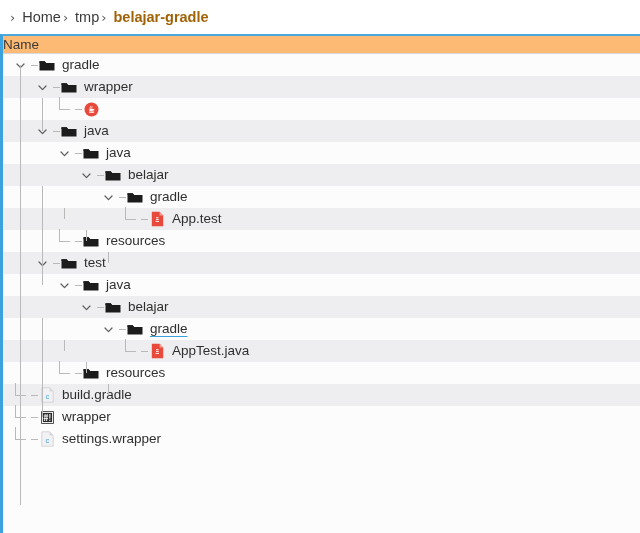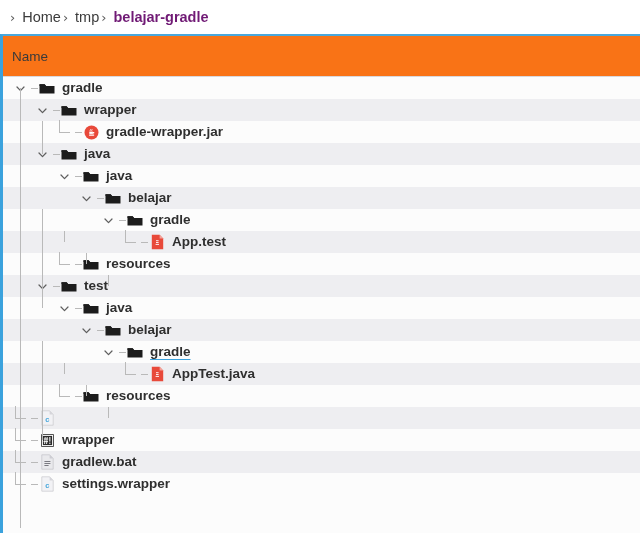--- a/index.html
+++ b/index.html
@@ -25,58 +25,56 @@
     font-size: 13px;
     margin: 0 7px 0 2px;
     line-height: 1;
     font-family: "DejaVu Sans", sans-serif;
   }
   .crumb {
     color: #3b3b3b;
     font-size: 14.5px;
     white-space: nowrap;
   }
-  .crumb.current { font-weight: bold; color: #701a75; }
+  .crumb.current { font-weight: bold; color: #a16207; }
 
   
   .panel {
     position: absolute;
     left: 0; top: 34px;
     width: 640px;
     height: 499px;
     box-sizing: border-box;
     border-top: 2px solid #4aa8dc;
     border-left: 3px solid #3ba2dd;
     background: #fcfcfc;
     overflow: hidden;
   }
   .col-header {
-    height: 41px;
-    background: #f97316;
+    height: 18px;
+    background: #fdba74;
     border-bottom: 1px solid #d8d8dc;
     display: flex;
     align-items: center;
-    padding-left: 9px;
     box-sizing: border-box;
   }
   .col-header-label {
     font-size: 13.5px;
     color: #3a3a3a;
   }
 
   .tree { position: relative; }
 
   .row {
     position: relative;
     height: 22px;
     display: flex;
     align-items: center;
     box-sizing: border-box;
     white-space: nowrap;
-    font-weight: bold;
   }
   .row.odd  { background: #fcfcfc; }
   .row.even { background: #eeeef1; }
 
   .indent { display: inline-block; height: 22px; flex: 0 0 auto; }
 
   
   .guide {
     position: absolute;
     width: 1px;
@@ -199,21 +197,20 @@
           <span class="icon">
             <svg width="15" height="15" viewBox="0 0 15 15">
               <circle cx="7.5" cy="7.5" r="7" fill="#e8493a"></circle>
               <path d="M5.6 9.4 h4.0 a0.7 0.7 0 0 1 0 1.4 h-4.0 a0.7 0.7 0 0 1 0-1.4 Z" fill="#ffffff"></path>
               <path d="M5.3 6.6 h3.6 v2.3 h-3.6 Z" fill="#ffffff"></path>
               <path d="M8.9 6.9 h0.9 a0.9 0.9 0 0 1 0 1.7 h-0.9 Z" fill="#ffffff"></path>
               <path d="M6.4 4.0 c0.9 0.7 -0.9 1.2 0 2.0" stroke="#ffffff" stroke-width="0.8" fill="none"></path>
               <path d="M7.9 4.2 c0.8 0.6 -0.8 1.0 0 1.8" stroke="#ffffff" stroke-width="0.8" fill="none"></path>
             </svg>
           </span>
-          <span class="label">gradle-wrapper.jar</span>
         </div>
         <div class="row even">
           <span class="indent" style="width: 28px;"></span>
           <span class="toggle">
             <svg width="11" height="11" viewBox="0 0 11 11">
               <path d="M2 4 L5.5 7.6 L9 4" stroke="#5f5f5f" stroke-width="1.25" fill="none" stroke-linecap="round" stroke-linejoin="round"></path>
             </svg>
           </span>
           <span class="stub"></span>
           <span class="icon">
@@ -394,51 +391,37 @@
           <span class="indent" style="width: 6px;"></span>
           <span class="elbow"></span>
           <span class="stub" style="width: 7px;"></span>
           <span class="icon">
             <svg width="13" height="16" viewBox="0 0 13 16">
               <path d="M0.8 0.8 L8.6 0.8 L12.2 4.4 L12.2 15.2 L0.8 15.2 Z" fill="#f2f2f5" stroke="#c8c8cd" stroke-width="0.7"></path>
               <path d="M8.6 0.8 L12.2 4.4 L8.6 4.4 Z" fill="#d5d5da"></path>
               <text x="6.3" y="11.6" font-family="Liberation Sans, sans-serif" font-size="7.5" fill="#4aa8dc" text-anchor="middle">c</text>
             </svg>
           </span>
+          <span class="label">build.gradle</span>
         </div>
         <div class="row odd">
           <span class="indent" style="width: 6px;"></span>
           <span class="elbow"></span>
           <span class="stub" style="width: 7px;"></span>
           <span class="icon">
             <svg width="15" height="15" viewBox="0 0 15 15">
               <rect x="1.2" y="1.2" width="12.6" height="12.6" fill="#2b2b2b"></rect>
               <rect x="2.0" y="2.0" width="11.0" height="11.0" fill="#ffffff"></rect>
               <rect x="2.9" y="2.9" width="9.2" height="9.2" fill="#2b2b2b"></rect>
               <path d="M5.2 4.0 L4.6 11.0 M7.2 4.0 L6.6 11.0 M3.8 6.0 L8.2 6.0 M3.6 8.6 L8.0 8.6" stroke="#ffffff" stroke-width="0.9" fill="none"></path>
               <rect x="9.3" y="4.0" width="1.1" height="4.6" fill="#ffffff"></rect>
               <rect x="9.3" y="9.6" width="1.1" height="1.3" fill="#ffffff"></rect>
             </svg>
           </span>
           <span class="label">wrapper</span>
-        </div>
-        <div class="row even">
-          <span class="indent" style="width: 6px;"></span>
-          <span class="elbow"></span>
-          <span class="stub" style="width: 7px;"></span>
-          <span class="icon">
-            <svg width="13" height="16" viewBox="0 0 13 16">
-              <path d="M0.8 0.8 L8.6 0.8 L12.2 4.4 L12.2 15.2 L0.8 15.2 Z" fill="#e9e9ec" stroke="#c3c3c8" stroke-width="0.7"></path>
-              <path d="M8.6 0.8 L12.2 4.4 L8.6 4.4 Z" fill="#cdcdd3"></path>
-              <rect x="3.4" y="7.0" width="6.0" height="0.9" fill="#6e6e75"></rect>
-              <rect x="3.4" y="9.0" width="6.0" height="0.9" fill="#6e6e75"></rect>
-              <rect x="3.4" y="11.0" width="4.2" height="0.9" fill="#6e6e75"></rect>
-            </svg>
-          </span>
-          <span class="label">gradlew.bat</span>
         </div>
         <div class="row odd">
           <span class="indent" style="width: 6px;"></span>
           <span class="elbow"></span>
           <span class="stub" style="width: 7px;"></span>
           <span class="icon">
             <svg width="13" height="16" viewBox="0 0 13 16">
               <path d="M0.8 0.8 L8.6 0.8 L12.2 4.4 L12.2 15.2 L0.8 15.2 Z" fill="#f2f2f5" stroke="#c8c8cd" stroke-width="0.7"></path>
               <path d="M8.6 0.8 L12.2 4.4 L8.6 4.4 Z" fill="#d5d5da"></path>
               <text x="6.3" y="11.6" font-family="Liberation Sans, sans-serif" font-size="7.5" fill="#4aa8dc" text-anchor="middle">c</text>

